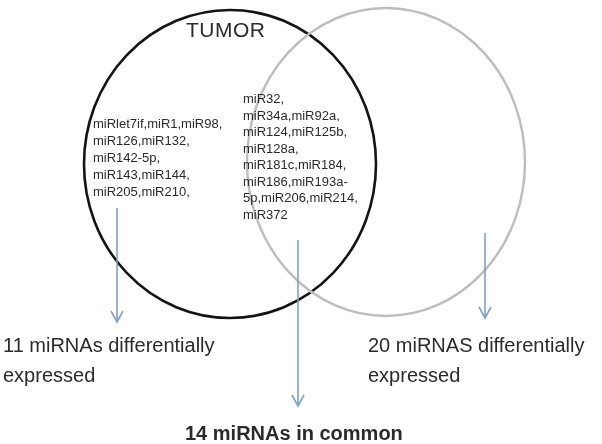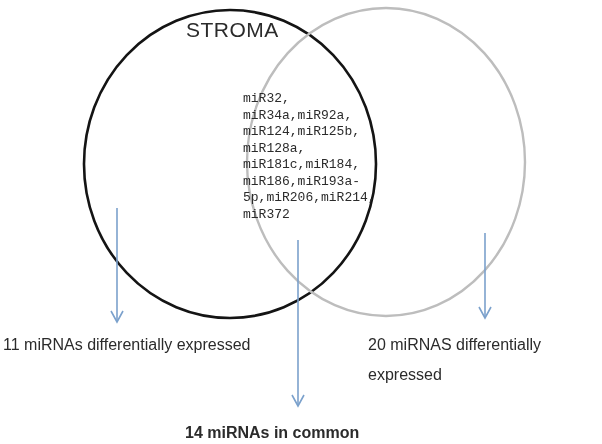--- a/index.html
+++ b/index.html
@@ -43,28 +43,27 @@
     color: var(--text, #2b2b2b);
     white-space: nowrap;
   }
   .title-stroma { left: 186px; top: 18px; }
   .title-tumor  { left: 338px; top: 21px; }
   .mirna-list {
     position: absolute;
     font-size: 13px;
     color: var(--text, #2b2b2b);
     white-space: pre;
-    font-family: Liberation Mono, monospace;
   }
   .list-left   { left: 93px;  top: 115px; line-height: 17px; }
   .list-center { left: 243px; top: 91px;  line-height: 16.5px; }
   .list-right  { left: 384px; top: 91px;  line-height: 16.5px; }
   .count-label {
     position: absolute;
-    font-size: 16px;
+    font-size: 20px;
     line-height: 30px;
     color: var(--text, #2b2b2b);
   }
   .count-left   { left: 3px;   top: 330px; width: 250px; }
   .count-right  { left: 368px; top: 330px; width: 245px; }
   .count-common { left: 185px; top: 418px; width: 260px; white-space: nowrap; font-weight: bold; }
 </style>
 </head>
 <body>
 
@@ -85,23 +84,28 @@
       <line class="arrow-line" x1="298" y1="240" x2="298" y2="404"></line>
       <polyline class="arrow-head" points="292,395 298,406 304,395"></polyline>
     </g>
 
     <g>
       <line class="arrow-line" x1="485" y1="233" x2="485" y2="316"></line>
       <polyline class="arrow-head" points="479,307 485,318 491,307"></polyline>
     </g>
   </svg>
 
-  <div class="circle-title title-stroma">STROMA</div>
+  <div class="circle-title title-stroma">TUMOR</div>
 
 
+  <div class="mirna-list list-left">miRlet7if,miR1,miR98,
+miR126,miR132,
+miR142-5p,
+miR143,miR144,
+miR205,miR210,</div>
 
   <div class="mirna-list list-center">miR32,
 miR34a,miR92a,
 miR124,miR125b,
 miR128a,
 miR181c,miR184,
 miR186,miR193a-
 5p,miR206,miR214,
 miR372</div>
 

